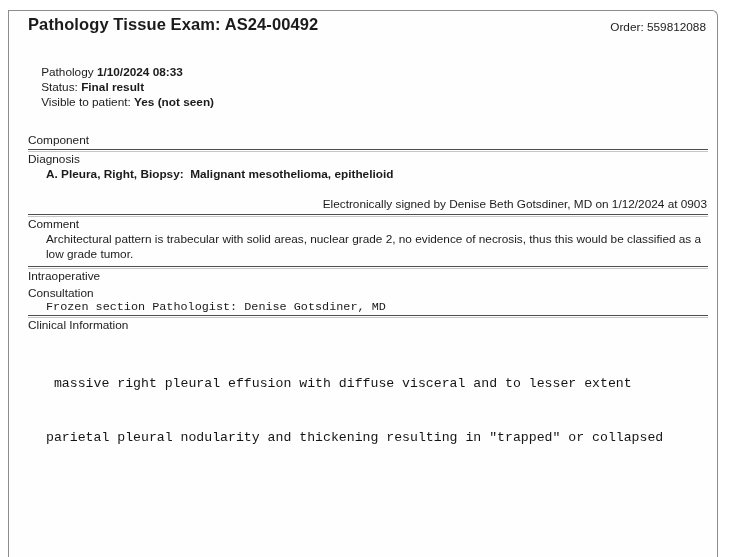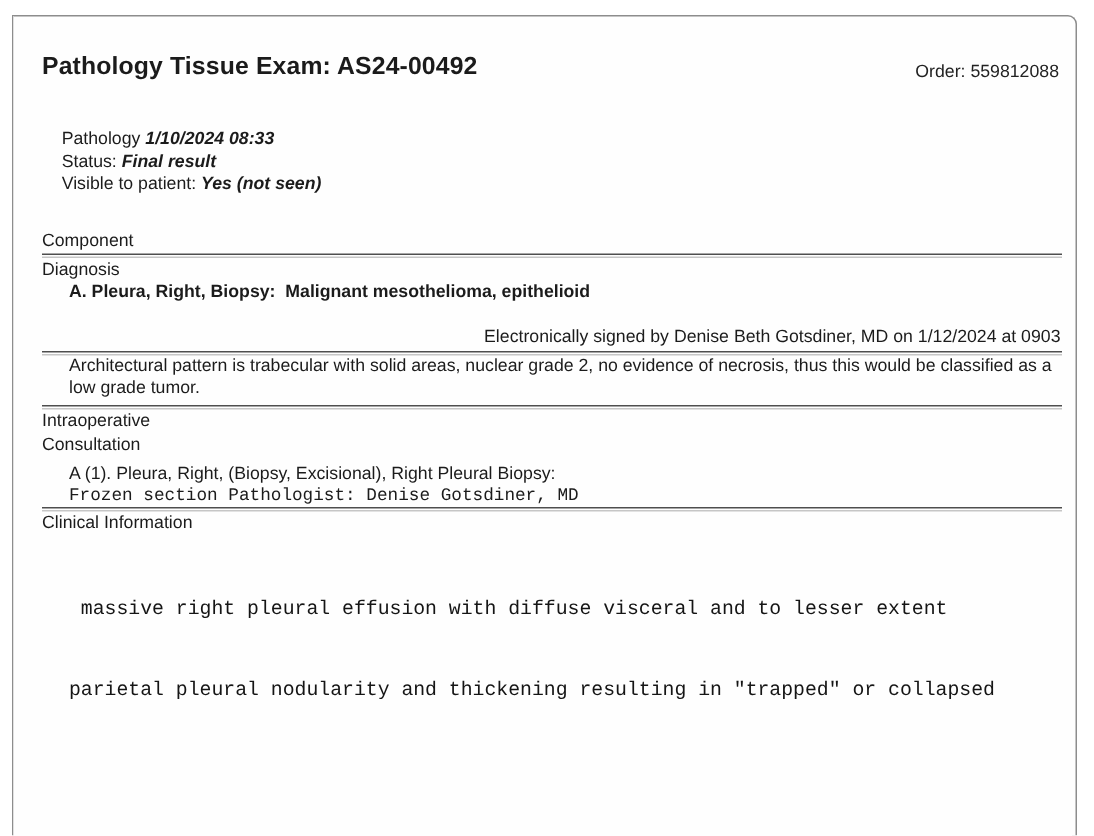--- a/index.html
+++ b/index.html
@@ -12,21 +12,21 @@
     overflow: hidden;
   }
   .report-box {
     position: absolute;
     left: 8px; top: 10px;
     width: 710px; height: 547px;
     border-left: 1.5px solid #8d8d8d;
     border-right: 1.5px solid #8d8d8d;
     border-top: 1.5px solid #8d8d8d;
     border-top-right-radius: 6px;
-    padding: 22px 9px 0 19px;
+    padding: 2px 9px 0 19px;
     background: #fefefe;
   }
   .header-row {
     display: flex;
     justify-content: space-between;
     align-items: flex-start;
     padding-right: 2px;
   }
   .title {
     margin: 0;
@@ -42,21 +42,21 @@
     color: #222;
   }
   .meta-row {
     margin-top: 15px;
     font-size: 11.8px;
     line-height: 15px;
     white-space: pre-wrap;
   }
   .meta-group { margin-right: 15px; }
   .meta-label { font-weight: normal; }
-  .meta-value { font-weight: bold; font-style: italic; }
+  .meta-value { font-weight: bold; }
   .component-row {
     margin-top: 8px;
     font-size: 11.8px;
     line-height: 14px;
     padding-bottom: 2px;
   }
   .rule {
     border: 0;
     height: 1px;
     background: #4e4e4e;
@@ -119,28 +119,28 @@
   <hr class="rule">
 
   <div>
     <div class="sec-heading">Diagnosis</div>
     <div class="body-text bold indent">A. Pleura, Right, Biopsy:  Malignant mesothelioma, epithelioid</div>
     <div class="sig-row">Electronically signed by Denise Beth Gotsdiner, MD on 1/12/2024 at 0903</div>
   </div>
   <hr class="rule">
 
   <div>
+    <div class="sec-heading">Comment</div>
     <div class="body-text indent comment-body">Architectural pattern is trabecular with solid areas, nuclear grade 2, no evidence of necrosis, thus this would be classified as a low grade tumor.</div>
   </div>
   <hr class="rule">
 
   <div>
     <div class="sec-heading">Intraoperative</div>
     <div class="sec-heading">Consultation</div>
-    <div class="body-text indent consult-specimen">A (1). Pleura, Right, (Biopsy, Excisional), Right Pleural Biopsy:</div>
     <div class="body-text indent consult-pathologist">Frozen section Pathologist: Denise Gotsdiner, MD</div>
   </div>
   <hr class="rule">
 
   <div>
     <div class="sec-heading">Clinical Information</div>
     <div class="mono-block">
       <div> massive right pleural effusion with diffuse visceral and to lesser extent</div>
       <div>parietal pleural nodularity and thickening resulting in "trapped" or collapsed</div>
       

